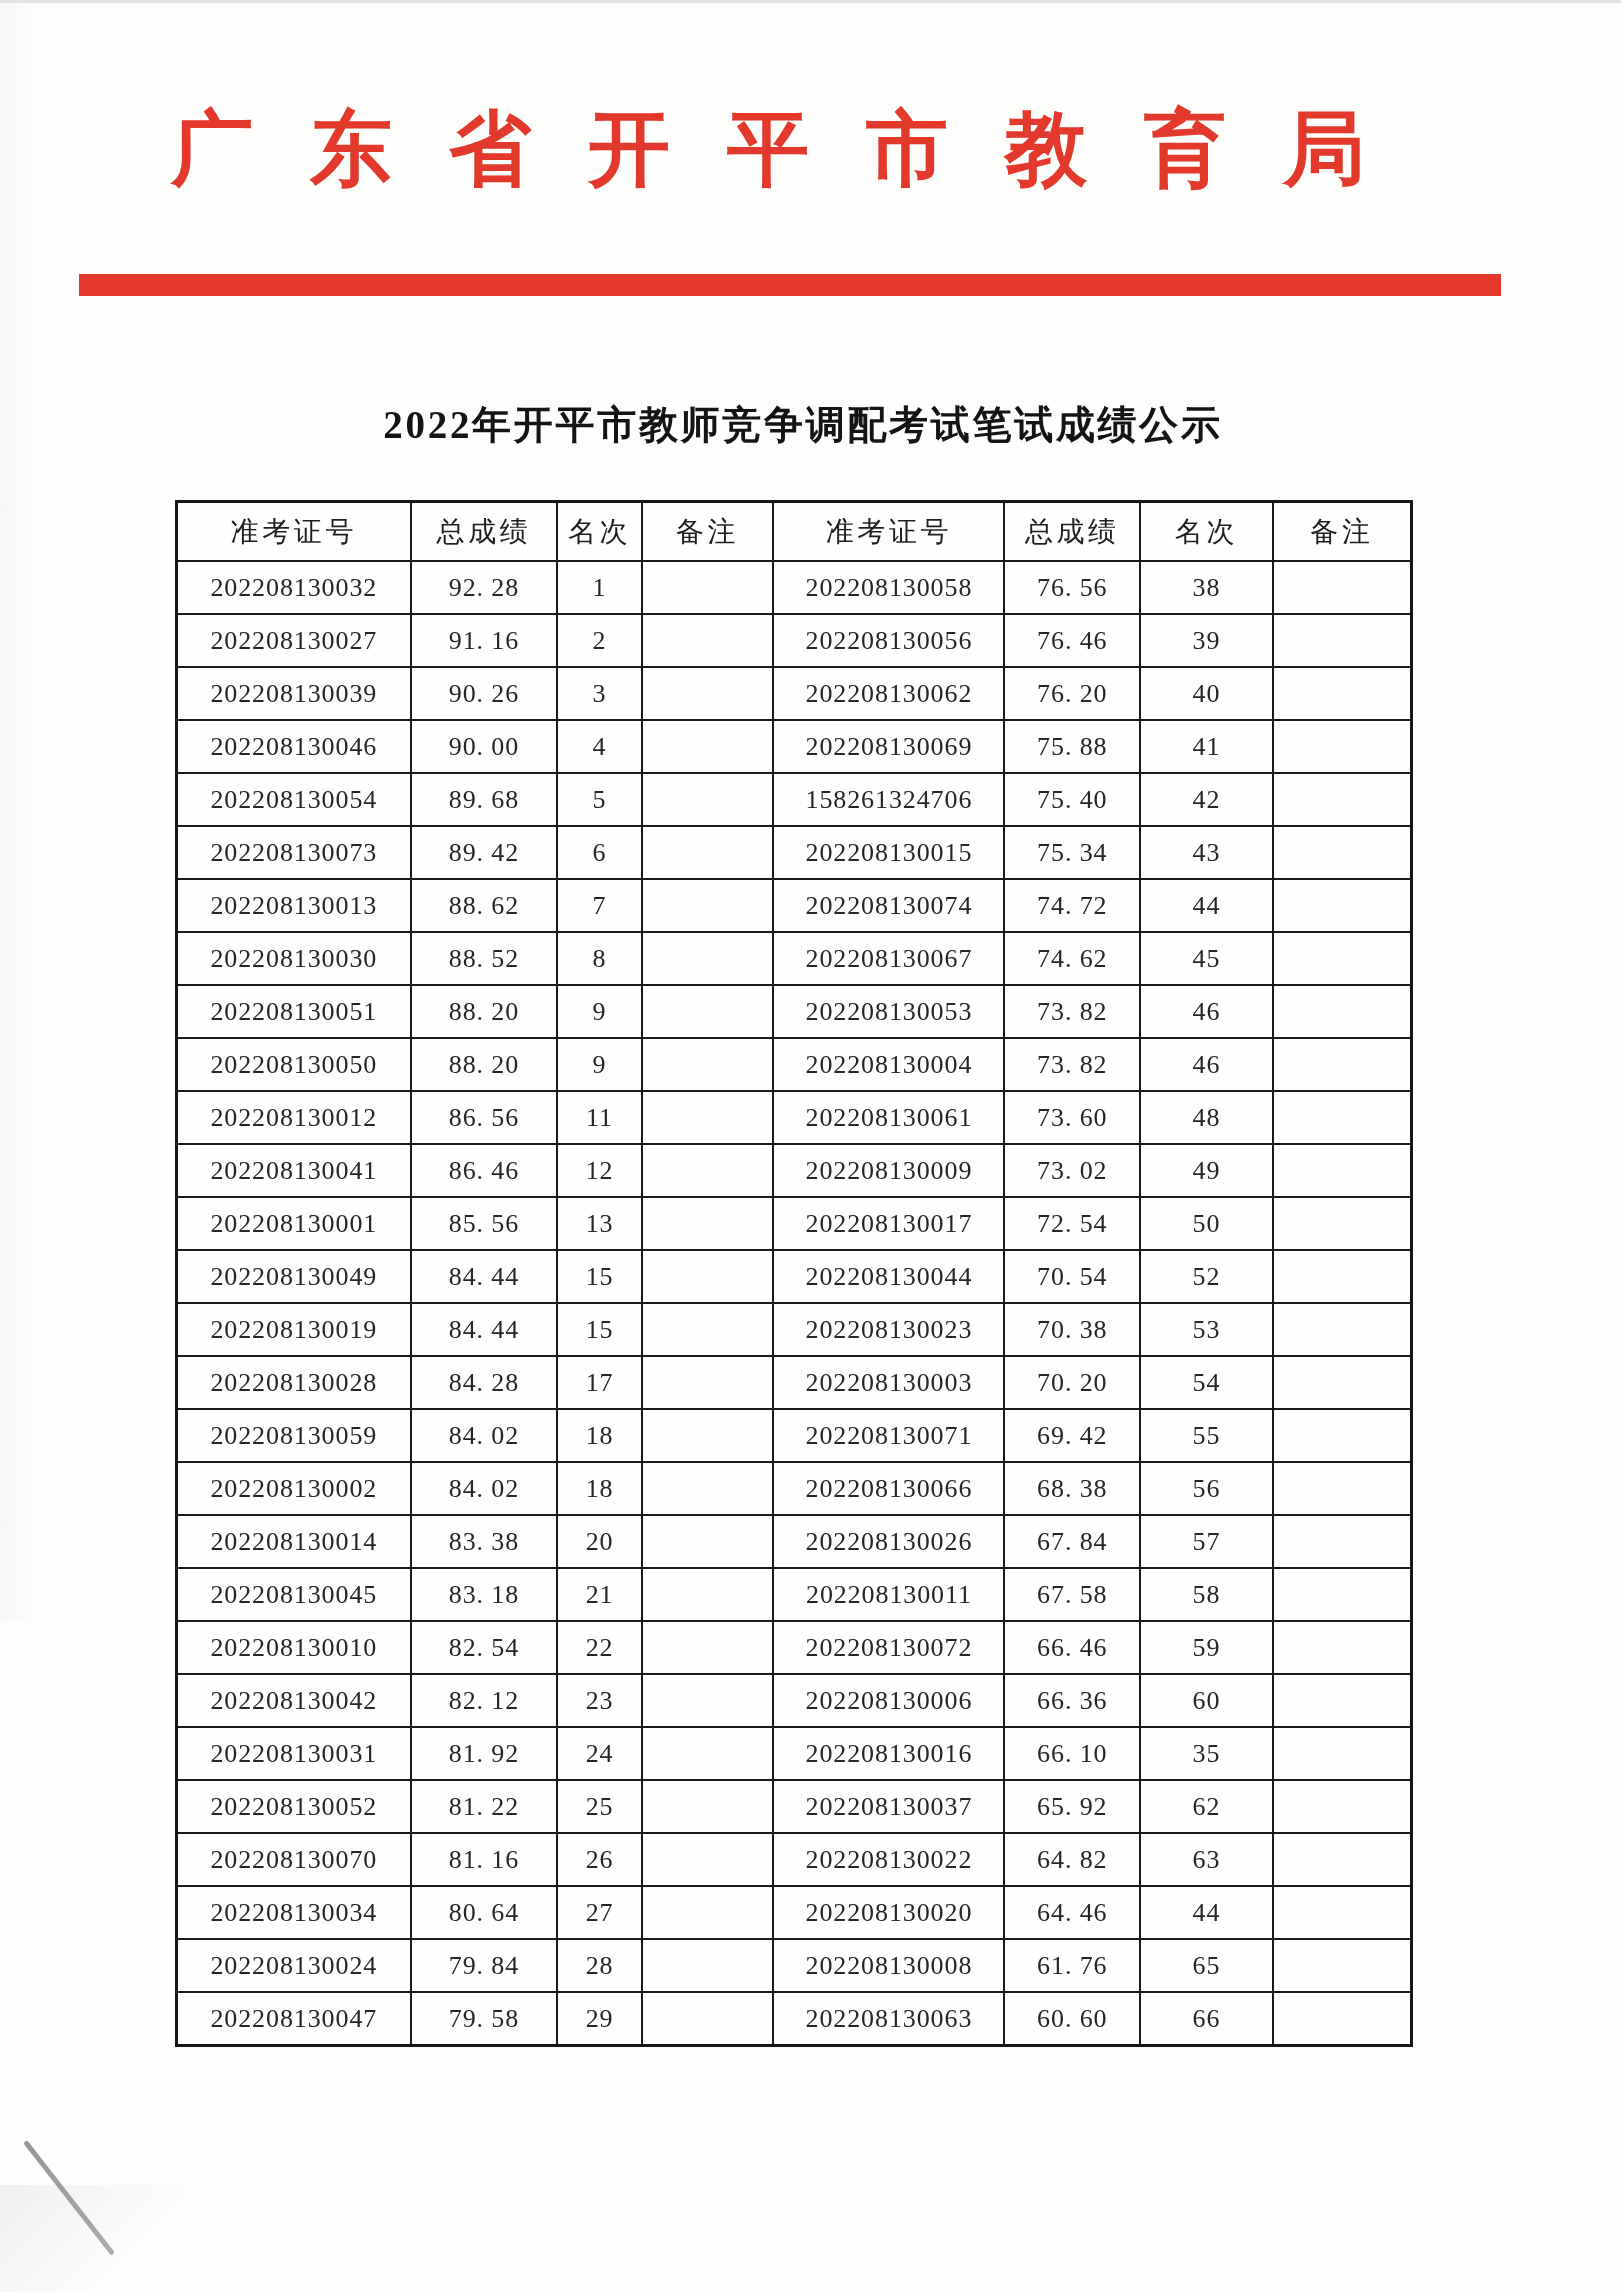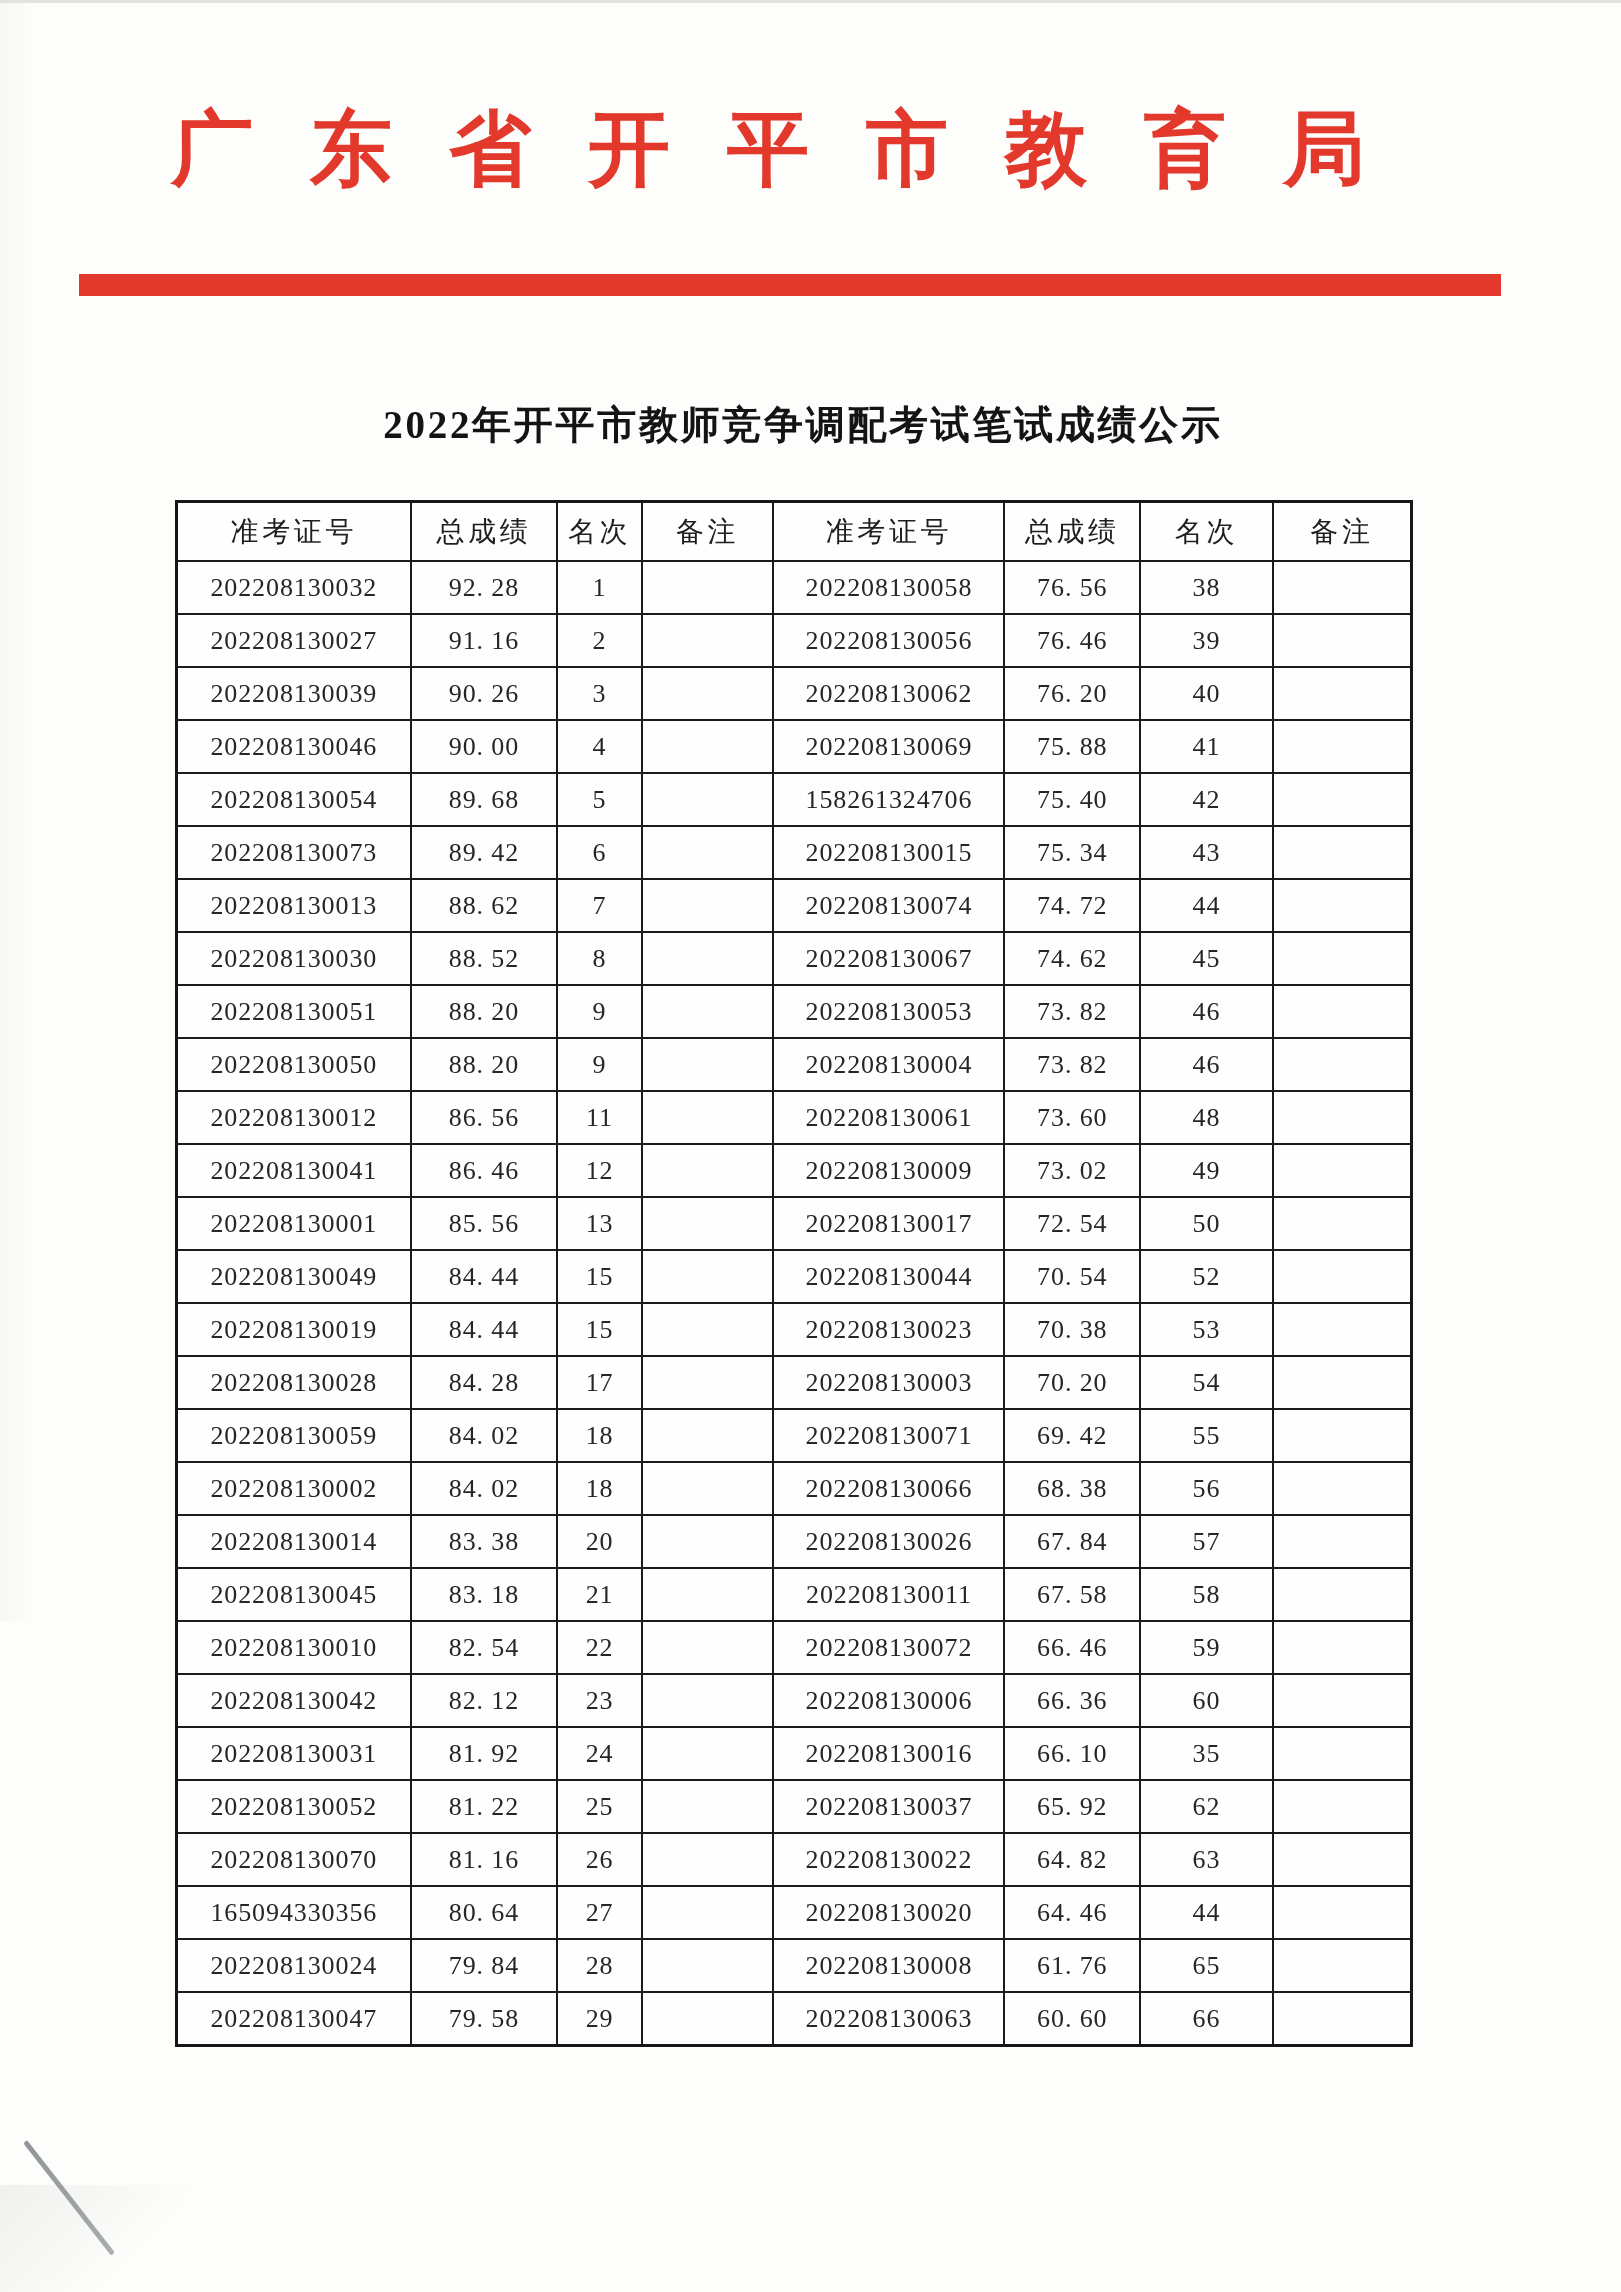--- a/index.html
+++ b/index.html
@@ -389,21 +389,21 @@
       <td>202208130070</td>
       <td>81. 16</td>
       <td>26</td>
       <td></td>
       <td class="mid">202208130022</td>
       <td>64. 82</td>
       <td>63</td>
       <td></td>
     </tr>
         <tr>
-      <td>165094330356</td>
+      <td>202208130034</td>
       <td>80. 64</td>
       <td>27</td>
       <td></td>
       <td class="mid">202208130020</td>
       <td>64. 46</td>
       <td>44</td>
       <td></td>
     </tr>
         <tr>
       <td>202208130024</td>

